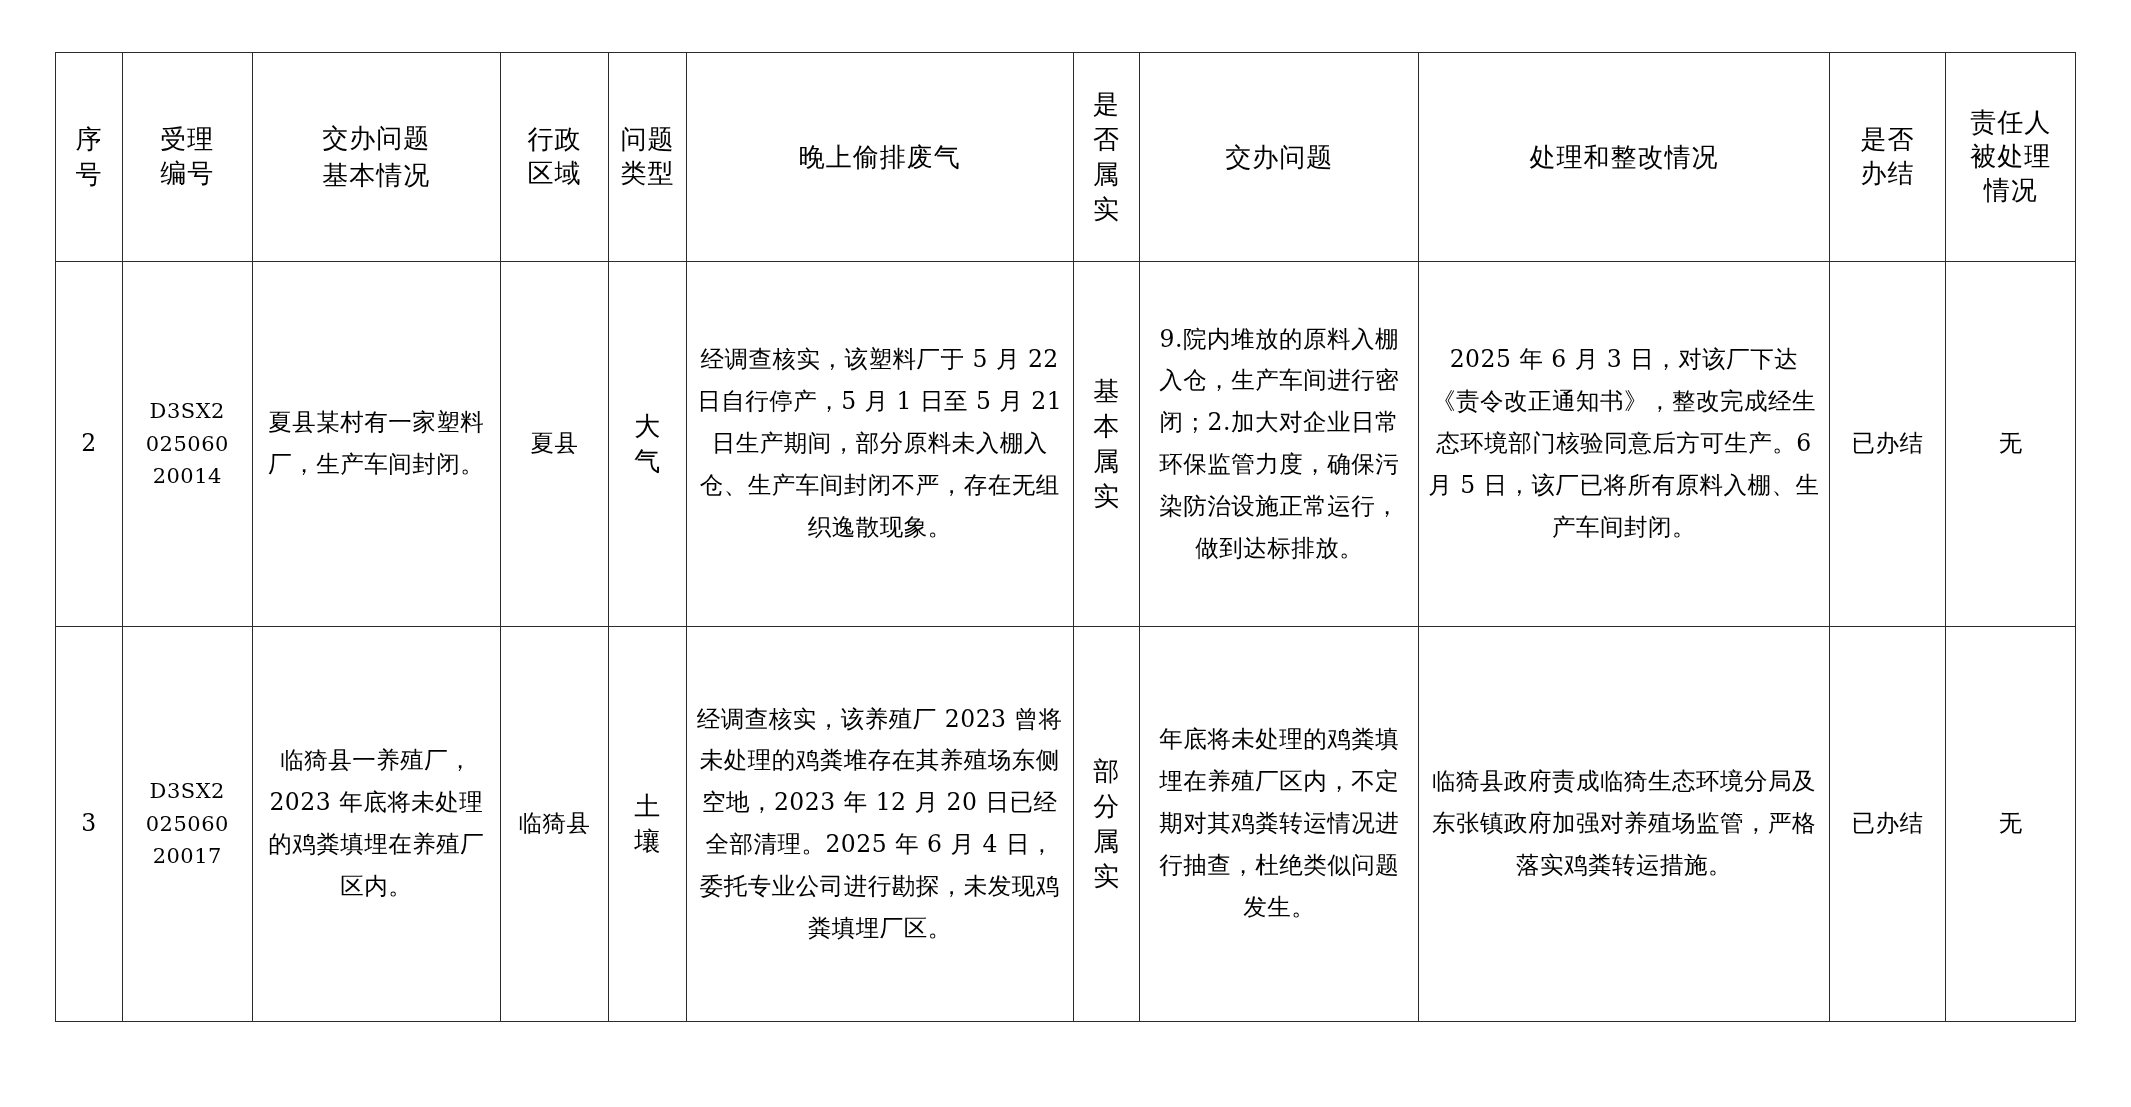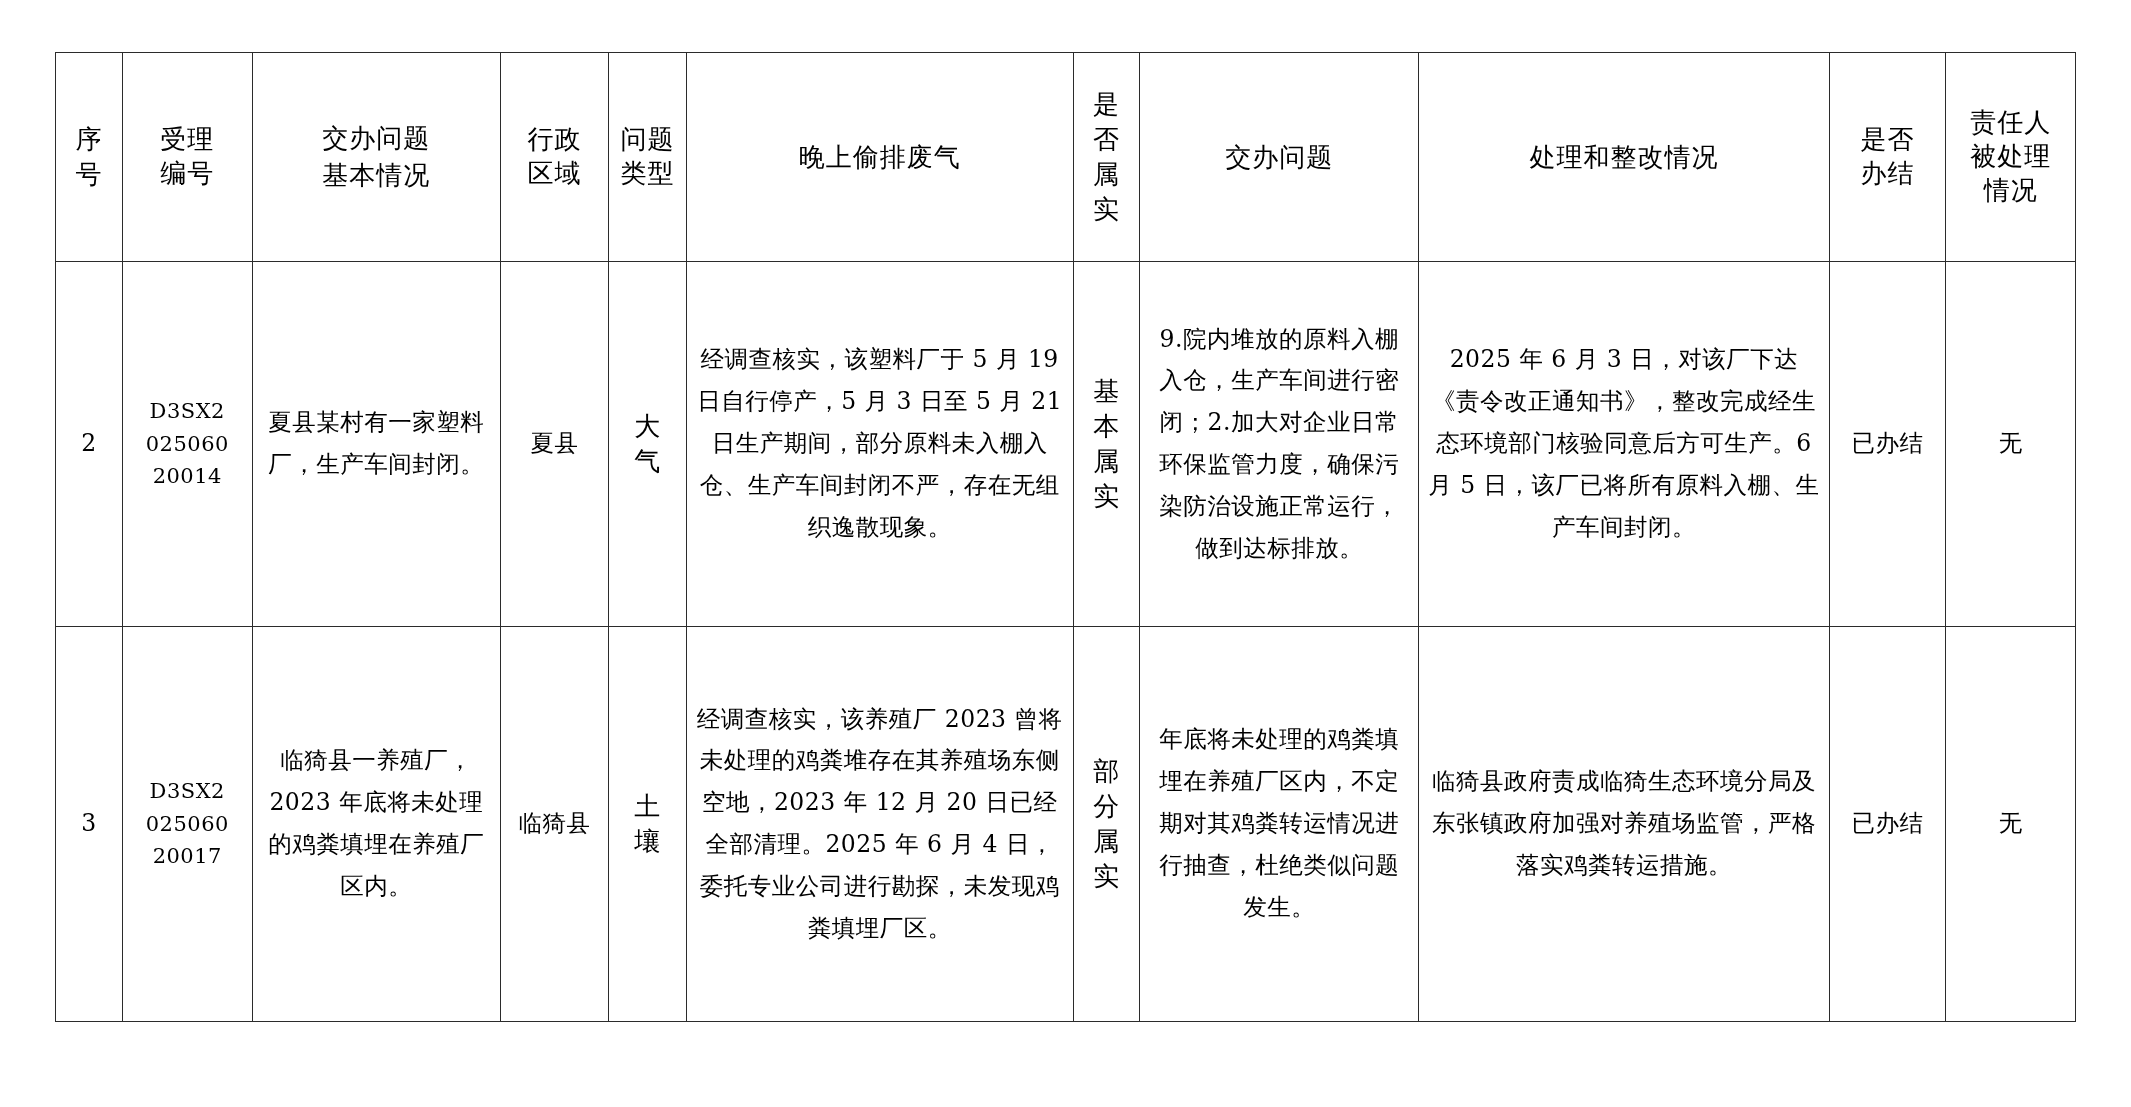--- a/index.html
+++ b/index.html
@@ -164,21 +164,21 @@
             <span class="cell-inner">夏县某村有一家塑料厂，生产车间封闭。</span>
           </td>
         <td>
             <span class="cell-inner">夏县</span>
           </td>
         <td class="vertical-label">
             <span class="cell-inner">大
 气</span>
           </td>
         <td class="justify-text">
-            <span class="cell-inner">经调查核实，该塑料厂于 5 月 19 日自行停产，5 月 3 日至 5 月 21 日生产期间，部分原料未入棚入仓、生产车间封闭不严，存在无组织逸散现象。</span>
+            <span class="cell-inner">经调查核实，该塑料厂于 5 月 22 日自行停产，5 月 1 日至 5 月 21 日生产期间，部分原料未入棚入仓、生产车间封闭不严，存在无组织逸散现象。</span>
           </td>
         <td class="vertical-label">
             <span class="cell-inner">基
 本
 属
 实</span>
           </td>
         <td class="justify-text">
             <span class="cell-inner">9.院内堆放的原料入棚入仓，生产车间进行密闭；2.加大对企业日常环保监管力度，确保污染防治设施正常运行，做到达标排放。</span>
           </td>

